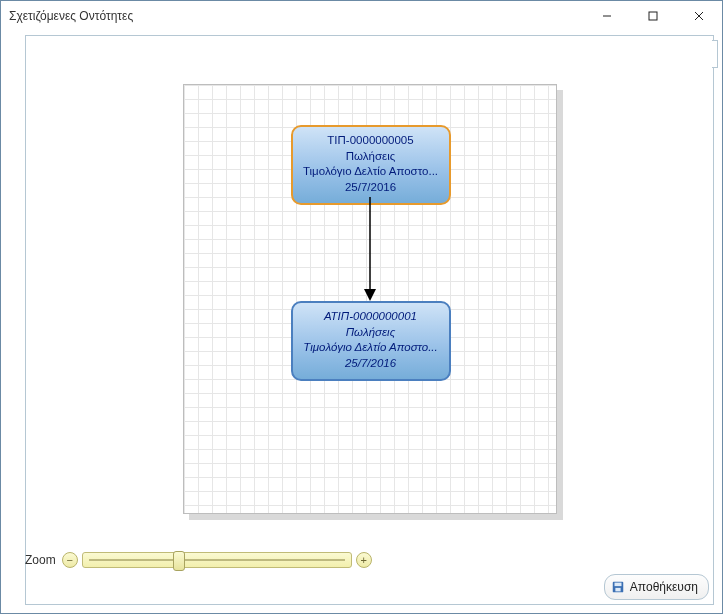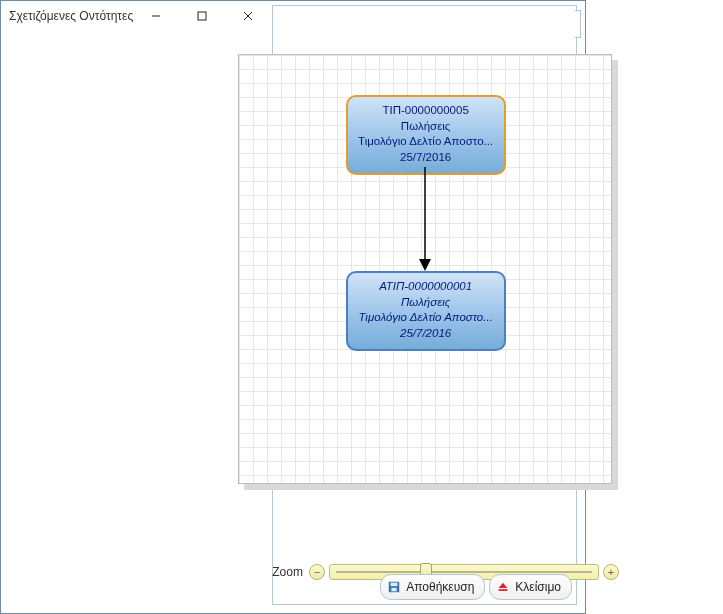--- a/index.html
+++ b/index.html
@@ -1,23 +1,23 @@
 <!DOCTYPE html>
 <html><head>
 <meta charset="utf-8">
 <style>
   * { box-sizing: border-box; }
   html, body { margin:0; padding:0; font-family: "Segoe UI", Tahoma, sans-serif; font-size:12px; background:#fff; }
-  .window { width:586px; height:614px; border:1px solid #6b8aa5; position:relative; background:#fff; display:flex; }
+  .window { width:723px; height:614px; border:1px solid #6b8aa5; position:relative; background:#fff; display:flex; flex-direction:column; }
   .titlebar { height:30px; display:flex; align-items:center; padding:0 0 0 8px; color:#333; font-size:12px; }
   .titlebar-title { flex:1; }
   .win-controls { display:flex; height:100%; }
   .win-btn { width:46px; display:flex; align-items:center; justify-content:center; font-size:12px; color:#222; }
   .win-btn svg { stroke:#222; }
-  .client { flex:1; position:relative; margin:4px 8px 8px 1px; }
+  .client { flex:1; position:relative; margin:4px 8px 8px 24px; }
   .inner-border { position:absolute; inset:0; border:1px solid #b5c7d3; background:#fff; }
   .side-handle { position:absolute; right:-5px; top:4px; width:6px; height:28px; background:#fff; border:1px solid #b5c7d3; border-left:none; }
 
   .canvas-wrap { position:absolute; left:0; right:0; top:0; bottom:74px; display:flex; align-items:flex-start; justify-content:center; padding-top:48px; }
   .canvas-shadow { position:relative; }
   .canvas-shadow::after { content:""; position:absolute; left:6px; top:6px; right:-6px; bottom:-6px; background:#d9d9d9; z-index:0; }
   .canvas { position:relative; z-index:1; width:374px; height:430px; background:#fff;
     background-image:
       linear-gradient(#e6e6e6 1px, transparent 1px),
       linear-gradient(90deg, #e6e6e6 1px, transparent 1px);
@@ -28,21 +28,21 @@
   .node { position:absolute; width:160px; border-radius:10px; text-align:center; padding:6px 6px 8px 6px; font-size:11.5px; line-height:1.35;
     background:linear-gradient(#cfe3f7 0%, #9cc3e9 55%, #76add9 100%);
     color:#001a7a;
   }
   .node.sel { border:2px solid #e79a2d; }
   .node.nrm { border:2px solid #4b7fbf;font-style:italic; }
 
   .arrow { position:absolute; left:50%; transform:translateX(-50%); }
 
   .footer { position:absolute; left:0; right:0; bottom:0; height:74px; }
-  .zoom-row { position:absolute; left:-1px; bottom:24px; display:flex; align-items:center; gap:4px; }
+  .zoom-row { position:absolute; left:-1px; bottom:36px; display:flex; align-items:center; gap:4px; }
   .zoom-label { font-size:12px; color:#333; padding-right:2px; }
   .zoom-btn { width:16px; height:16px; border-radius:50%; border:1px solid #b9b46a; background:linear-gradient(#fbfad2,#eeeaa7); display:flex; align-items:center; justify-content:center; font-size:11px; color:#6b6633; line-height:1; }
   .slider { width:270px; height:16px; border:1px solid #c0bb77; border-radius:3px; background:linear-gradient(#fbfad2,#f2efad); position:relative; }
   .slider-track { position:absolute; left:6px; right:6px; top:50%; height:2px; background:#bdb97e; transform:translateY(-50%); }
   .slider-thumb { position:absolute; top:-2px; width:12px; height:20px; background:linear-gradient(#fbfad2,#e7e39c); border:1px solid #a8a35f; border-radius:3px; }
 
   .btn-row { position:absolute; right:4px; bottom:4px; display:flex; gap:4px; }
   .btn { height:26px; padding:0 10px 0 6px; border:1px solid #b5c7d3; border-radius:11px; background:linear-gradient(#fdfdfd,#f0f0f0); display:flex; align-items:center; gap:5px; font-size:12px; color:#222; }
   .btn svg { width:14px; height:14px; }
 </style>
@@ -120,25 +120,18 @@
 
         <div class="btn-row">
           <div class="btn">
             <svg viewBox="0 0 16 16">
               <rect x="2" y="2" width="12" height="12" rx="1" fill="#3b6fb3"></rect>
               <rect x="4" y="3" width="8" height="4" fill="#dce9f7"></rect>
               <rect x="5" y="9" width="6" height="4" fill="#dce9f7"></rect>
             </svg>
             <span>Αποθήκευση</span>
           </div>
-          <div class="btn">
-            <svg viewBox="0 0 16 16">
-              <polygon points="8,3 13,9 3,9" fill="#d23"></polygon>
-              <rect x="3" y="10.5" width="10" height="2" fill="#d23"></rect>
-            </svg>
-            <span>Κλείσιμο</span>
-          </div>
         </div>
       </div>
 
     </div>
   </div>
 </div>
 
 </body></html>

